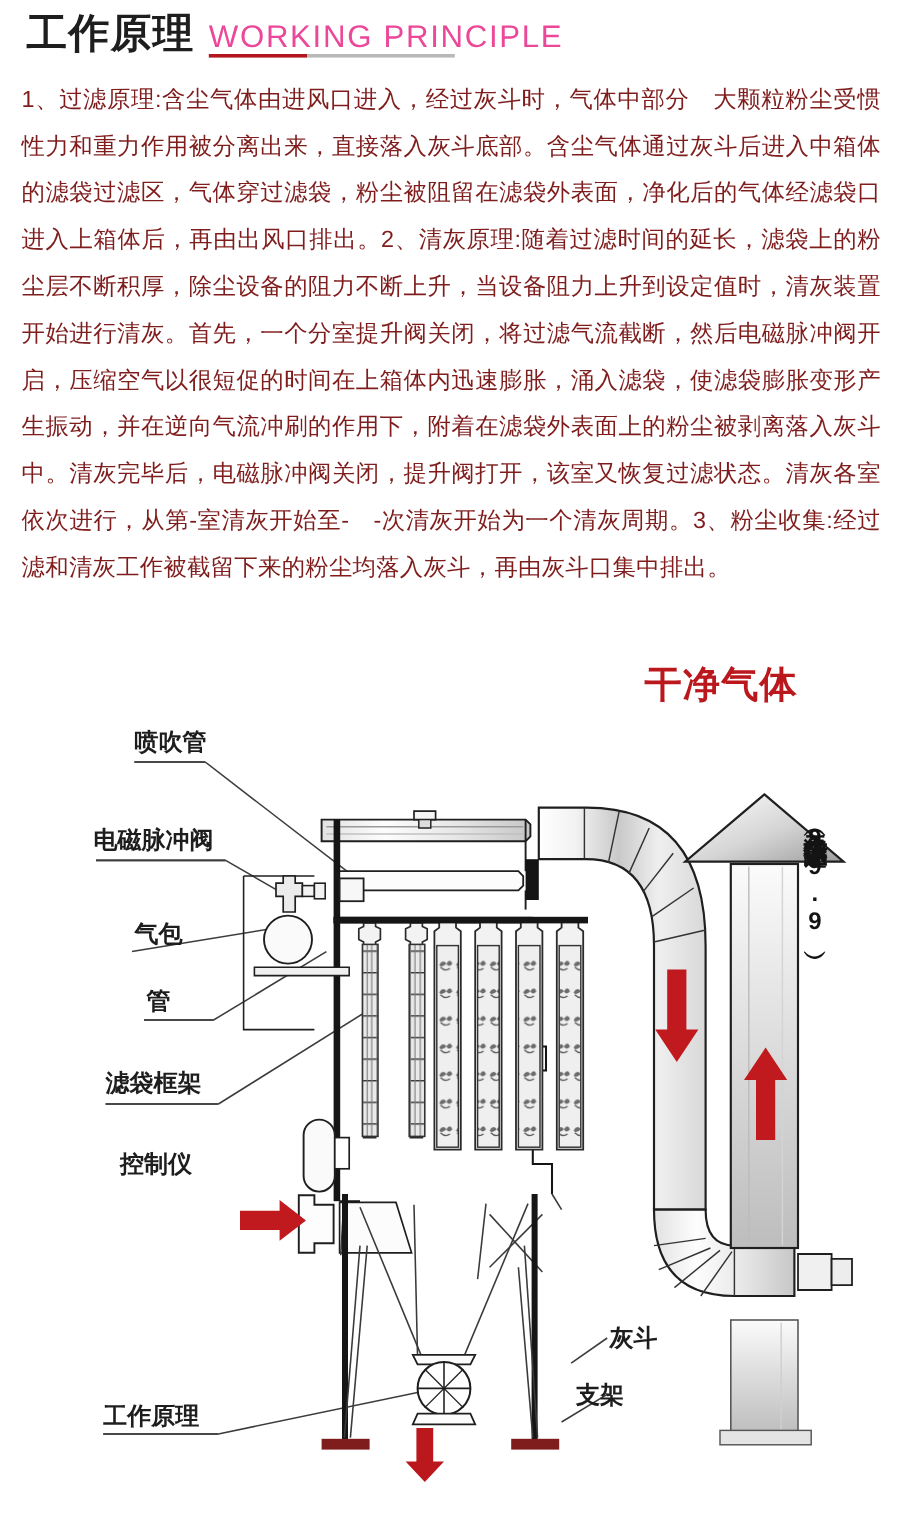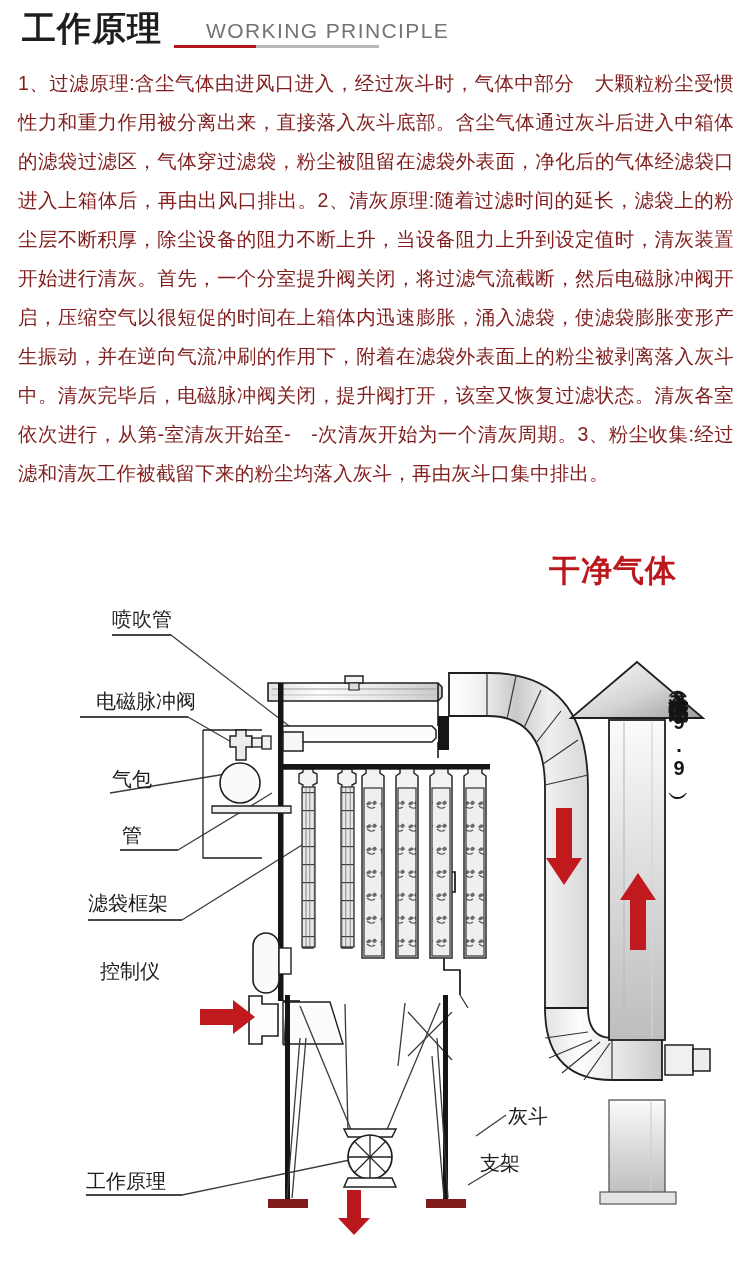--- a/index.html
+++ b/index.html
@@ -36,27 +36,26 @@
     line-height: 40px;
     white-space: nowrap;
   }
   #header-title-en-wrap {
     position: absolute;
     left: 174px;
     top: 19px;
     width: 210px;
   }
   #header-title-en {
-    font-size: 21px;
+    font-size: 26px;
     font-weight: 400;
-    color: #737373;
+    color: #ec4899;
     letter-spacing: 1.4px;
     line-height: 23px;
     white-space: nowrap;
-    margin-left: 32px;
   }
   #header-rule {
     position: absolute;
     left: 0;
     top: 26px;
     width: 205px;
     height: 3px;
     background: linear-gradient(to right, #b3161c 0%, #b3161c 40%, #b9b9b9 40%, #b9b9b9 100%);
   }
 
@@ -79,21 +78,21 @@
     left: 0;
     top: 540px;
     width: 750px;
     height: 726px;
   }
   #diagram svg { display: block; }
 
   .lbl {
     position: absolute;
     font-size: 20px;
-    font-weight: 400;
+    font-weight: 700;
     color: #1d1d1d;
     white-space: nowrap;
     line-height: 22px;
   }
   .lbl-red {
     position: absolute;
     font-size: 31px;
     font-weight: 700;
     color: #bb181e;
     white-space: nowrap;
@@ -374,30 +373,30 @@
     <g stroke="#3c3c3c" stroke-width="1.3">
       <line x1="112" y1="95" x2="171" y2="95"></line>
       <line x1="80" y1="177" x2="188" y2="177"></line>
       <line x1="120" y1="310" x2="178" y2="310"></line>
       <line x1="88" y1="380" x2="182" y2="380"></line>
       <line x1="86" y1="655" x2="182" y2="655"></line>
     </g>
   </svg>
 
   <div class="lbl" style="left:112px;  top:68px;">喷吹管</div>
-  <div class="lbl" style="left:96px;   top:150px;">电磁脉冲阀</div>
+  <div class="lbl" style="left:78px;   top:150px;">电磁脉冲阀</div>
   <div class="lbl" style="left:112px;  top:228px;">气包</div>
   <div class="lbl" style="left:122px;  top:284px;">管</div>
   <div class="lbl" style="left:88px;   top:352px;">滤袋框架</div>
   <div class="lbl" style="left:100px;  top:420px;">控制仪</div>
   <div class="lbl" style="left:86px;   top:630px;">工作原理</div>
   <div class="lbl" style="left:508px;  top:565px;">灰斗</div>
   <div class="lbl" style="left:480px;  top:612px;">支架</div>
 
-  <div class="lbl-red" style="left:549px; top:14px;text-align:right;">干净气体</div>
+  <div class="lbl-red" style="left:537px; top:14px;text-align:right;">干净气体</div>
 
   <div class="lbl-vert" style="left:668px; top:140px;">干净气体（除尘达99.9）</div>
 
   <svg class="red-arrow-h" style="left:200px; top:458px;" width="56" height="38" viewBox="0 0 56 38">
     <path d="M0,11 L33,11 L33,2 L55,19 L33,36 L33,27 L0,27 Z" fill="#c0191e"></path>
   </svg>
   <svg class="red-arrow-v" style="left:336px; top:650px;" width="36" height="46" viewBox="0 0 36 46">
     <path d="M11,0 L25,0 L25,28 L34,28 L18,45 L2,28 L11,28 Z" fill="#bb181e"></path>
   </svg>
 </div>

